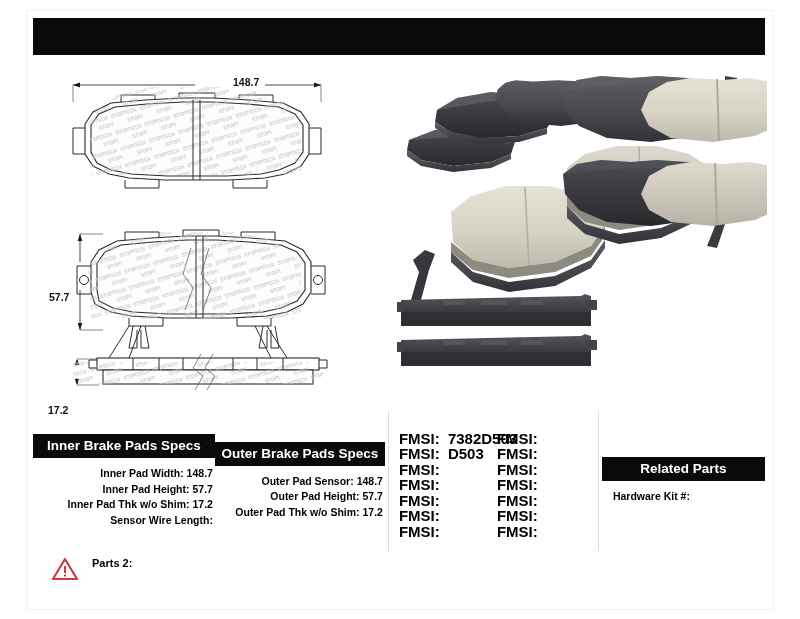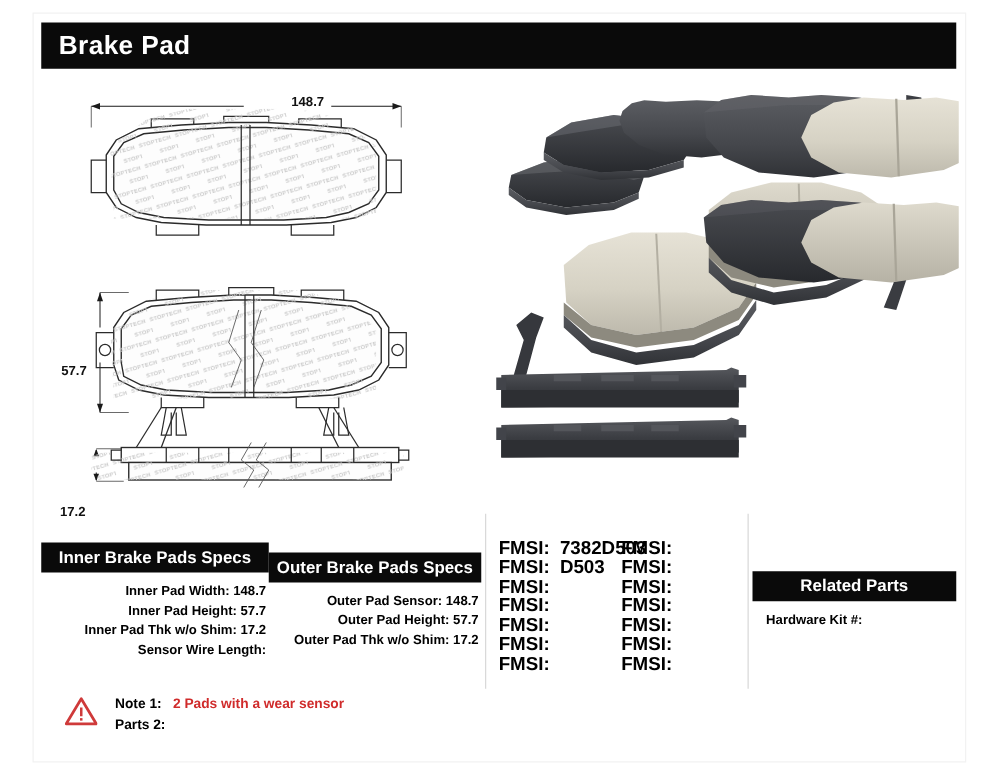--- a/index.html
+++ b/index.html
@@ -55,21 +55,20 @@
   .note-lbl{font-weight:bold;}
   .note-val{font-weight:bold;color:#d02b2b;padding-left:6px;}
 </style>
 </head>
 <body>
 
 <div class="page">
   <div class="page-border"></div>
 
   <div class="header-bar">
-    <span class="prod-type">Brake Pad</span>
   </div>
 
   <div class="drawings">
 
     <div class="dimlabel" style="left:200px;top:14px;">148.7</div>
 
     <svg width="360" height="335" viewBox="0 0 360 335">
       <defs>
         <pattern id="stw" width="30" height="17" patternUnits="userSpaceOnUse" patternTransform="rotate(-16)">
           <text class="wm" x="0" y="8">STOPTECH</text>
@@ -426,23 +425,19 @@
   </div>
 
   <div class="notes">
     <svg class="warn-icon" viewBox="0 0 26 24">
       <path d="M13,2 L25,22 L1,22 Z" fill="#ffffff" stroke="#cf3a3a" stroke-width="2.2" stroke-linejoin="round"></path>
       <rect x="12" y="9" width="2" height="7" fill="#cf3a3a"></rect>
       <rect x="12" y="17.5" width="2" height="2" fill="#cf3a3a"></rect>
     </svg>
     <div class="note-lines">
       <div class="note-row">
-        <span class="note-lbl">Note 1:</span>
-        <span class="note-val">2 Pads with a wear sensor</span>
-      </div>
-      <div class="note-row">
         <span class="note-lbl">Parts 2:</span>
         <span class="note-val"></span>
       </div>
     </div>
   </div>
 
 </div>
 
 </body></html>

